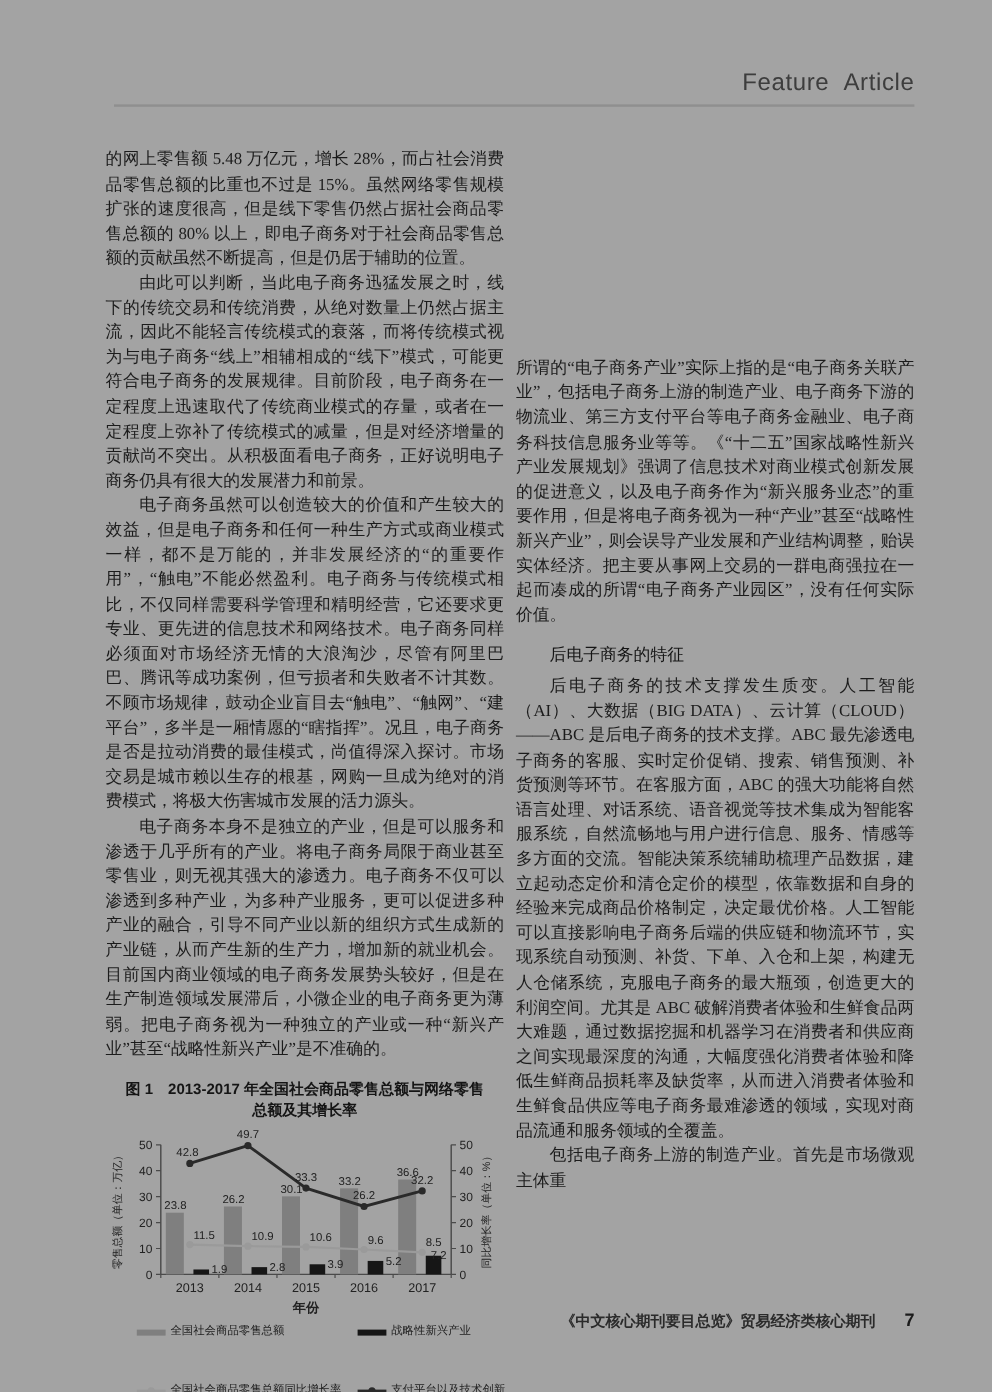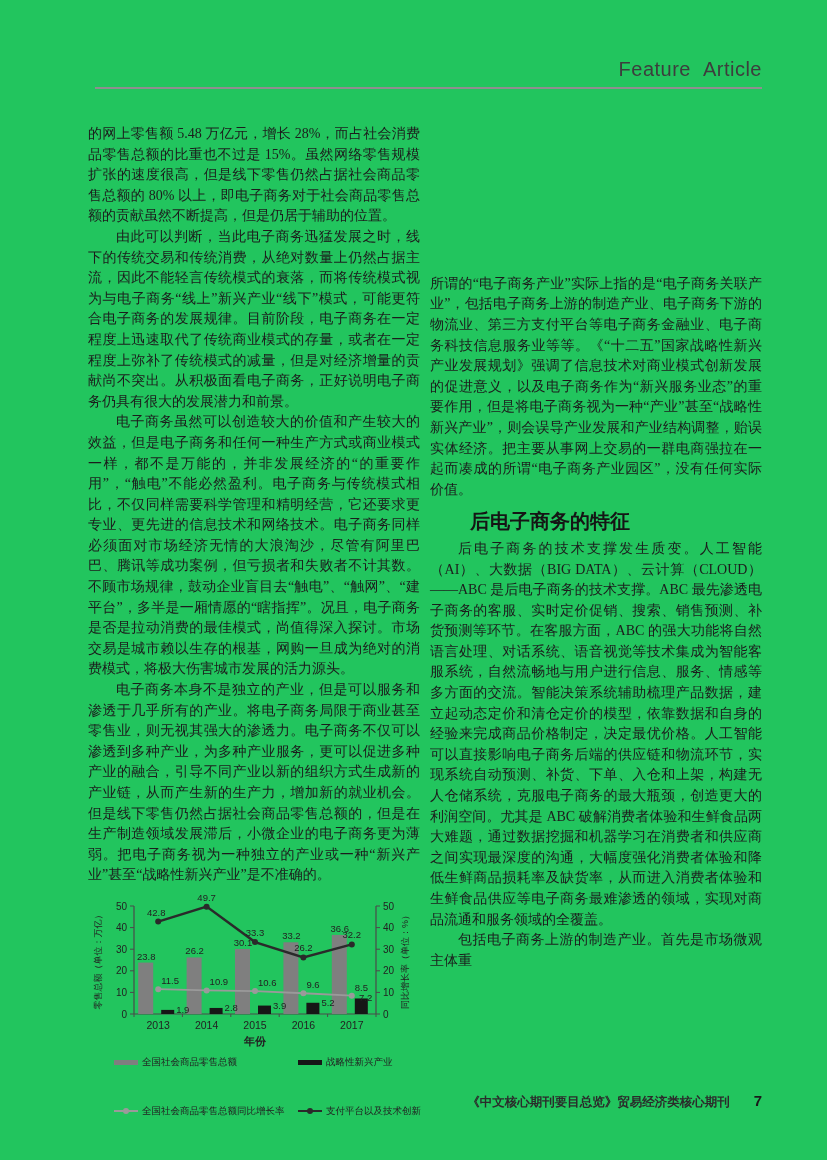--- a/index.html
+++ b/index.html
@@ -1,31 +1,31 @@
 <!DOCTYPE html>
 <html><head>
 <meta charset="utf-8">
 <style>
   html,body{margin:0;padding:0;background:#ffffff;}
   .page{
-    position:relative;width:827px;height:1160px;background:#22c55e;
+    position:relative;width:827px;height:1160px;background:#a3a3a3;
     font-family:"Liberation Serif","DejaVu Serif",serif;color:#1c1c1c;overflow:hidden;
   }
   .header{
     position:absolute;left:95px;right:65px;top:58px;text-align:right;
     font-family:"Liberation Sans","DejaVu Sans",sans-serif;font-size:20px;color:#3d3d3d;
     padding-bottom:6px;border-bottom:2.5px solid #8f8f8f;word-spacing:7px;letter-spacing:.5px;
   }
   .columns{position:absolute;left:88px;top:124px;width:674px;display:flex;gap:10px;align-items:center;}
   .col{width:332px;font-size:14px;line-height:20.6px;text-align:justify;}
   .para{margin:0;text-indent:2em;}
   .para.no-indent{text-indent:0;}
   .section-heading{
-    font-family:"Liberation Sans","DejaVu Sans",sans-serif;font-weight:bold;
-    font-size:20px;margin:11px 0 7px 0;text-indent:2em;color:#151515;
+    font-family:"Liberation Sans","DejaVu Sans",sans-serif;font-weight:normal;
+    font-size:14px;margin:11px 0 7px 0;text-indent:2em;color:#151515;
   }
   .fig-caption{
     font-family:"Liberation Sans","DejaVu Sans",sans-serif;font-weight:bold;
     font-size:12.5px;line-height:17px;text-align:center;margin-top:14px;color:#151515;
   }
   #chart-svg{display:block;margin-top:4px;}
   #chart-legend{
     display:grid;grid-template-columns:156px auto;column-gap:10px;row-gap:3px;
     margin:2px 0 0 26px;font-family:Liberation Sans, sans-serif;
     font-size:9.5px;color:#222;gap:28px;
@@ -48,25 +48,29 @@
 <div class="page">
 
   <div class="header">
     <span>Feature Article</span>
   </div>
 
   <div class="columns">
 
     <div class="col">
       <p class="para no-indent">的网上零售额 5.48 万亿元，增长 28%，而占社会消费品零售总额的比重也不过是 15%。虽然网络零售规模扩张的速度很高，但是线下零售仍然占据社会商品零售总额的 80% 以上，即电子商务对于社会商品零售总额的贡献虽然不断提高，但是仍居于辅助的位置。</p>
-      <p class="para">由此可以判断，当此电子商务迅猛发展之时，线下的传统交易和传统消费，从绝对数量上仍然占据主流，因此不能轻言传统模式的衰落，而将传统模式视为与电子商务“线上”新兴产业“线下”模式，可能更符合电子商务的发展规律。目前阶段，电子商务在一定程度上迅速取代了传统商业模式的存量，或者在一定程度上弥补了传统模式的减量，但是对经济增量的贡献尚不突出。从积极面看电子商务，正好说明电子商务仍具有很大的发展潜力和前景。</p>
+      <p class="para">由此可以判断，当此电子商务迅猛发展之时，线下的传统交易和传统消费，从绝对数量上仍然占据主流，因此不能轻言传统模式的衰落，而将传统模式视为与电子商务“线上”相辅相成的“线下”模式，可能更符合电子商务的发展规律。目前阶段，电子商务在一定程度上迅速取代了传统商业模式的存量，或者在一定程度上弥补了传统模式的减量，但是对经济增量的贡献尚不突出。从积极面看电子商务，正好说明电子商务仍具有很大的发展潜力和前景。</p>
       <p class="para">电子商务虽然可以创造较大的价值和产生较大的效益，但是电子商务和任何一种生产方式或商业模式一样，都不是万能的，并非发展经济的“的重要作用”，“触电”不能必然盈利。电子商务与传统模式相比，不仅同样需要科学管理和精明经营，它还要求更专业、更先进的信息技术和网络技术。电子商务同样必须面对市场经济无情的大浪淘沙，尽管有阿里巴巴、腾讯等成功案例，但亏损者和失败者不计其数。不顾市场规律，鼓动企业盲目去“触电”、“触网”、“建平台”，多半是一厢情愿的“瞎指挥”。况且，电子商务是否是拉动消费的最佳模式，尚值得深入探讨。市场交易是城市赖以生存的根基，网购一旦成为绝对的消费模式，将极大伤害城市发展的活力源头。</p>
-      <p class="para">电子商务本身不是独立的产业，但是可以服务和渗透于几乎所有的产业。将电子商务局限于商业甚至零售业，则无视其强大的渗透力。电子商务不仅可以渗透到多种产业，为多种产业服务，更可以促进多种产业的融合，引导不同产业以新的组织方式生成新的产业链，从而产生新的生产力，增加新的就业机会。但是线下零售仍然占据社会商品零售总额的，但是在生产制造领域发展滞后，小微企业的电子商务更为薄弱。把电子商务视为一种独立的产业或一种“新兴产业”甚至“战略性新兴产业”是不准确的。</p>
+      <p class="para">电子商务本身不是独立的产业，但是可以服务和渗透于几乎所有的产业。将电子商务局限于商业甚至零售业，则无视其强大的渗透力。电子商务不仅可以渗透到多种产业，为多种产业服务，更可以促进多种产业的融合，引导不同产业以新的组织方式生成新的产业链，从而产生新的生产力，增加新的就业机会。目前国内商业领域的电子商务发展势头较好，但是在生产制造领域发展滞后，小微企业的电子商务更为薄弱。把电子商务视为一种独立的产业或一种“新兴产业”甚至“战略性新兴产业”是不准确的。</p>
 
       <div class="figure">
+        <div class="fig-caption">
+          <div>图 1　2013-2017 年全国社会商品零售总额与网络零售</div>
+          <div>总额及其增长率</div>
+        </div>
         <svg id="chart-svg" width="332" height="160" font-family="&quot;Liberation Sans&quot;,&quot;DejaVu Sans&quot;,sans-serif">
             <g>
               <line x1="46" y1="16" x2="46" y2="124" stroke="#4a4a4a" stroke-width="1.2"></line>
               <line x1="46" y1="124" x2="288" y2="124" stroke="#4a4a4a" stroke-width="1.2"></line>
               <line x1="288" y1="16" x2="288" y2="124" stroke="#4a4a4a" stroke-width="1.2"></line>
               <line x1="42" y1="124" x2="46" y2="124" stroke="#4a4a4a"></line>
               <line x1="288" y1="124" x2="292" y2="124" stroke="#4a4a4a"></line>
               <text x="39" y="127.5" text-anchor="end" font-size="10" fill="#222">0</text>
               <text x="295" y="127.5" text-anchor="start" font-size="10" fill="#222">0</text>
               <line x1="42" y1="102.4" x2="46" y2="102.4" stroke="#4a4a4a"></line>

